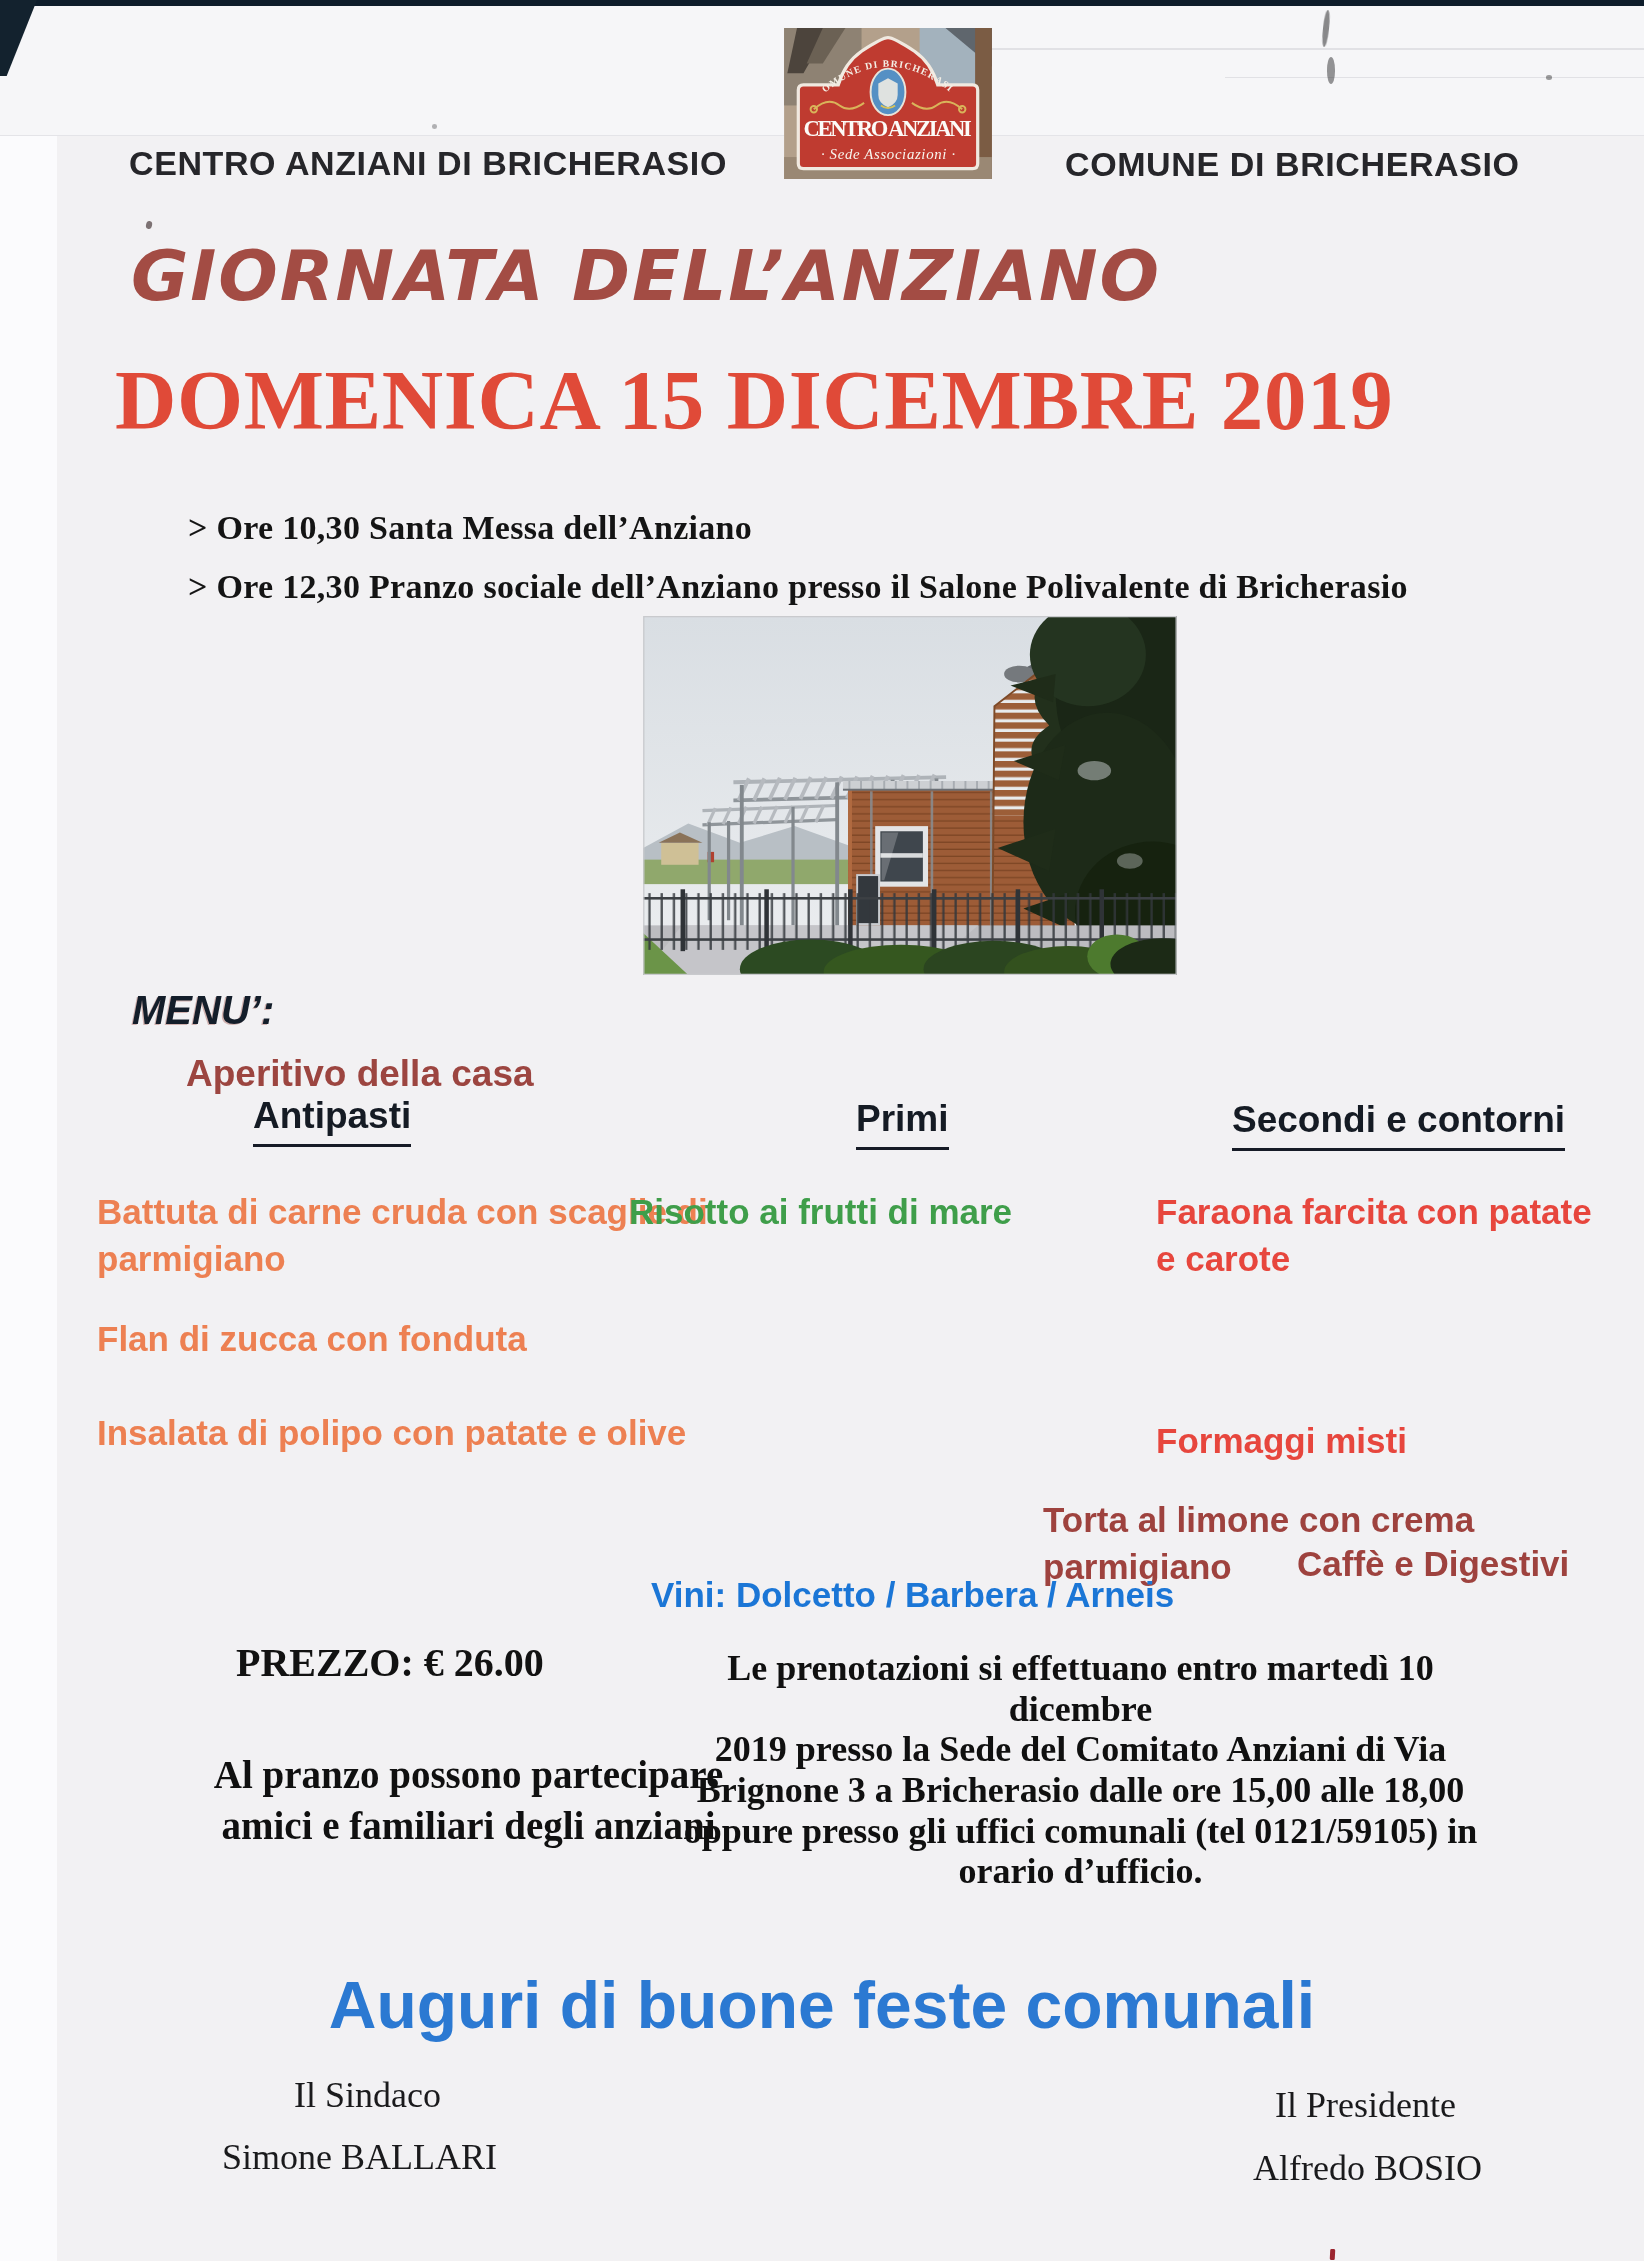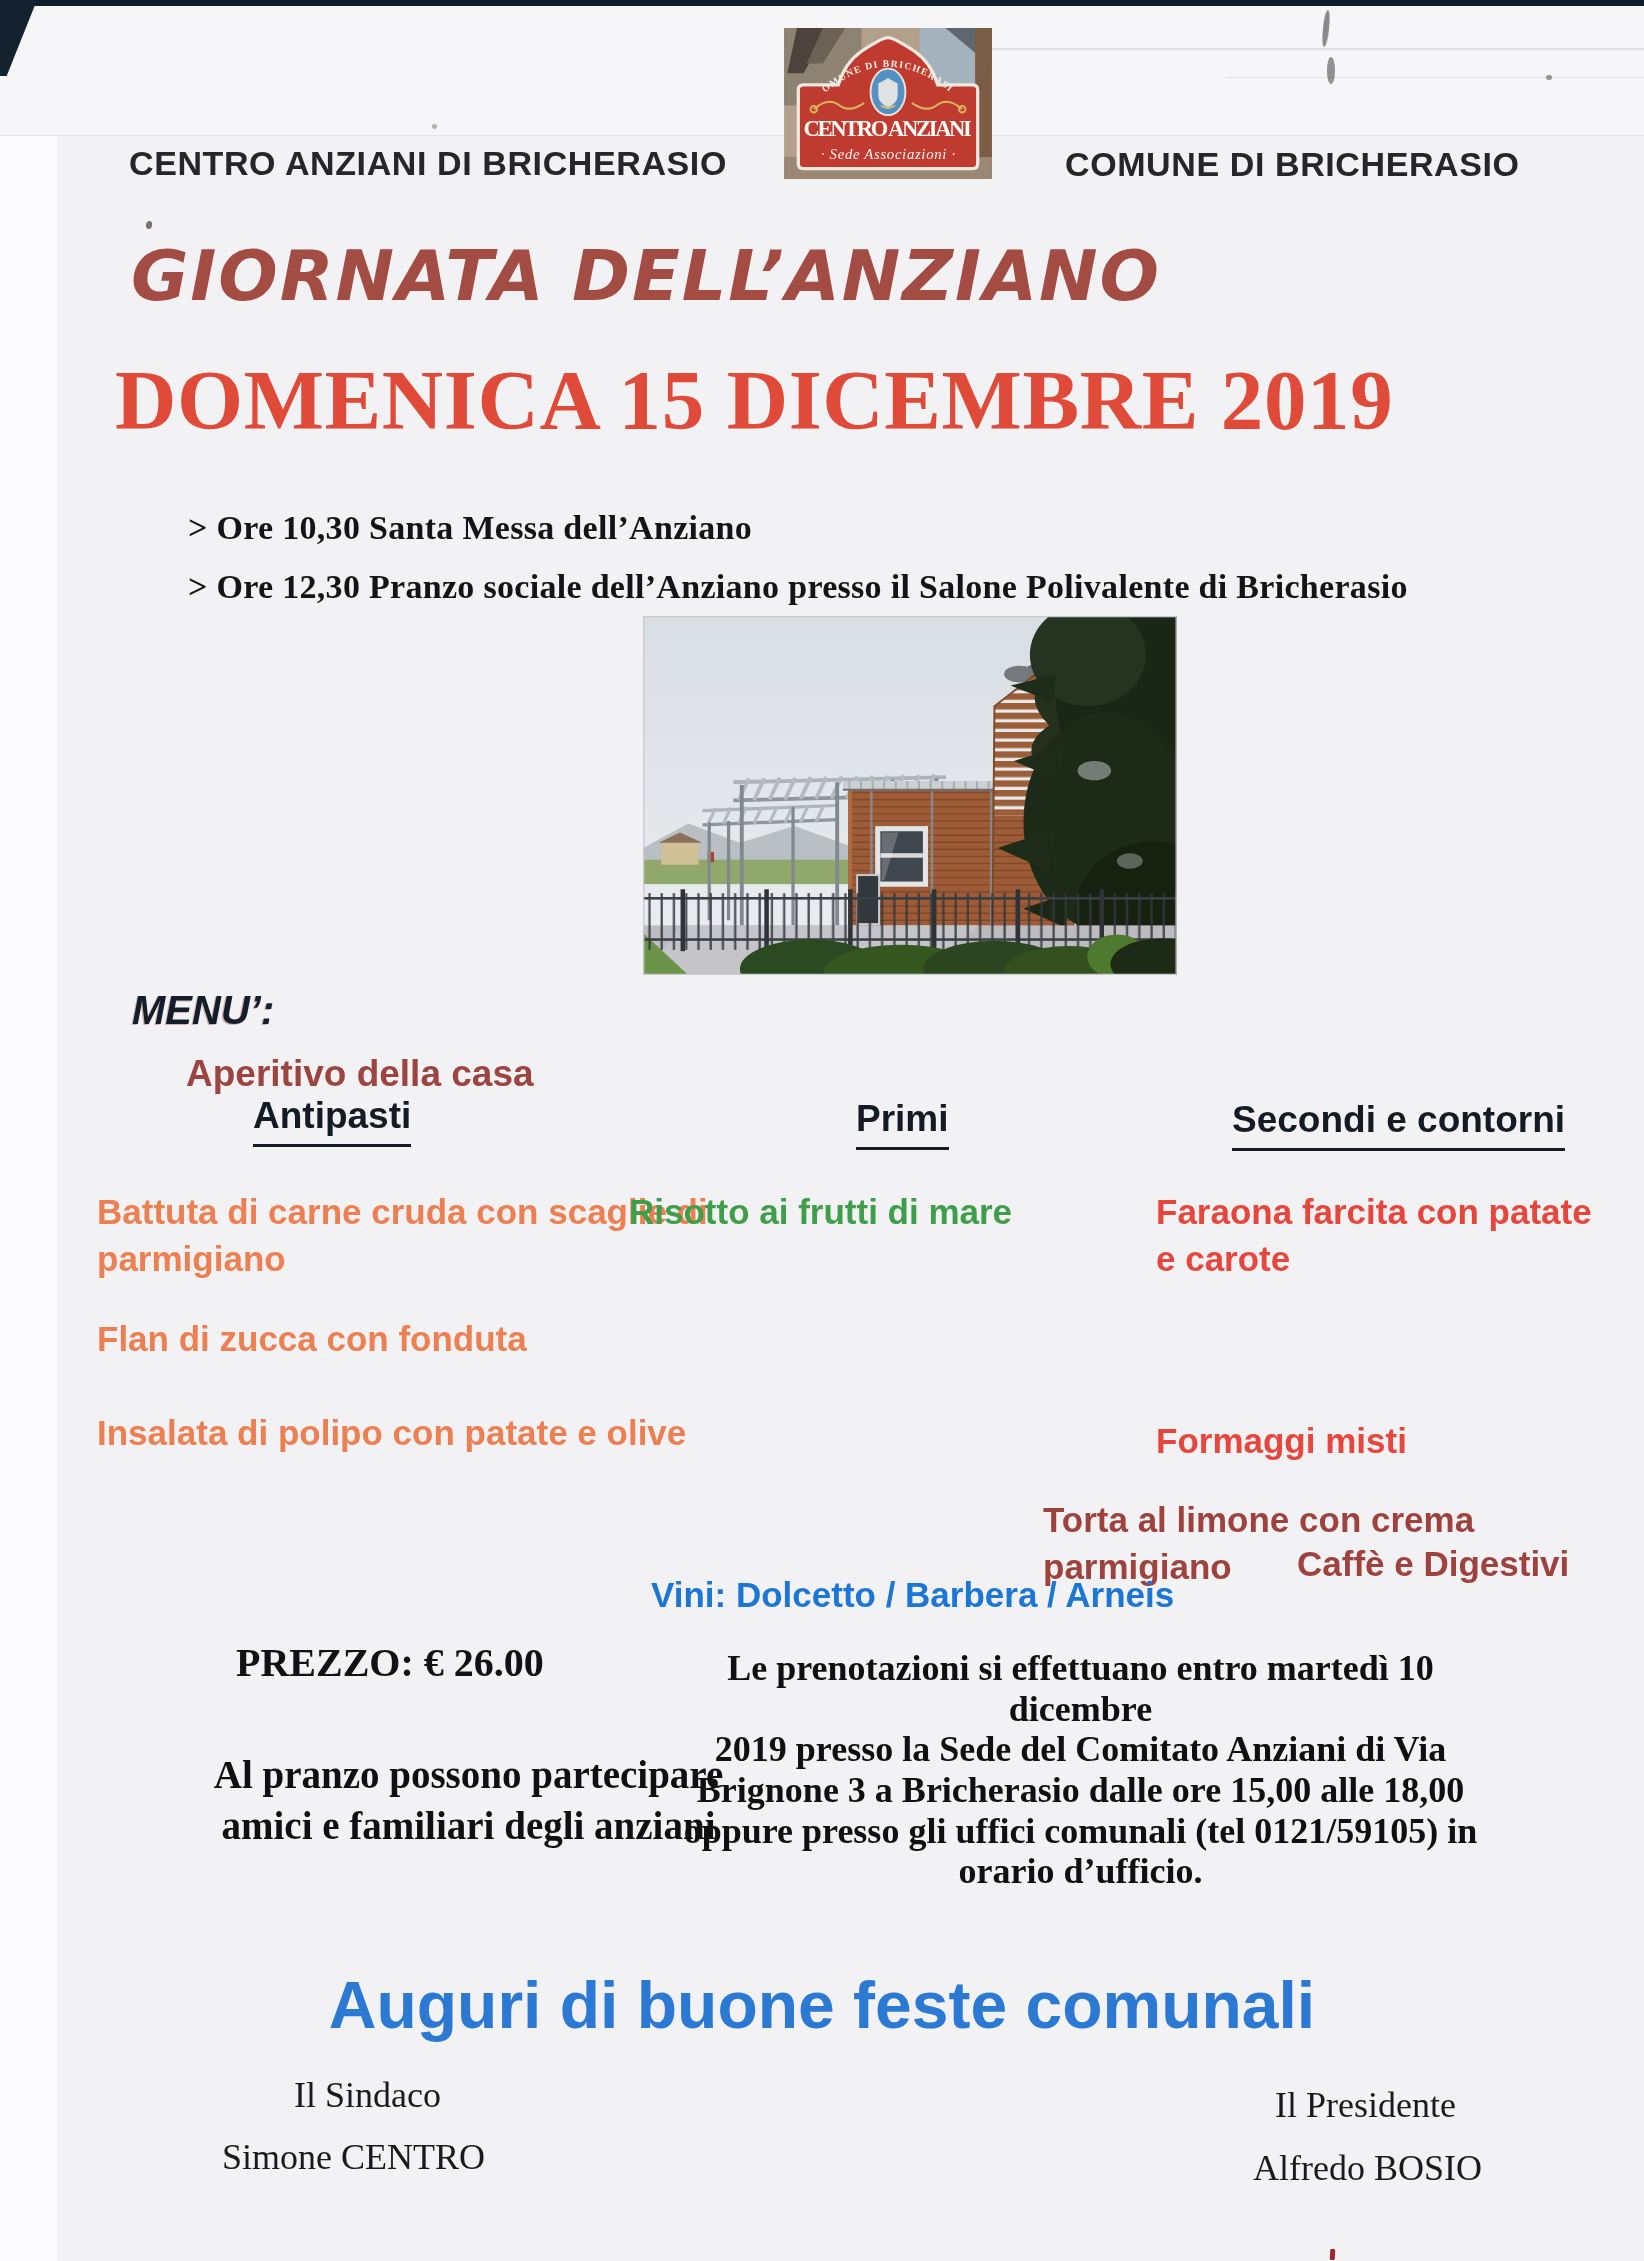--- a/index.html
+++ b/index.html
@@ -309,17 +309,17 @@
 Brignone 3 a Bricherasio dalle ore 15,00 alle 18,00
 oppure presso gli uffici comunali (tel 0121/59105) in
 orario d’ufficio.</div>
   <div class="t serif prel" id="participation">Al pranzo possono partecipare
 amici e familiari degli anziani</div>
 
   <div class="t sans" id="greeting">Auguri di buone feste comunali</div>
 
   <div class="t serif sig" id="sig-role-left">Il Sindaco</div>
   <div class="t serif sig" id="sig-role-right">Il Presidente</div>
-  <div class="t serif sig" id="sig-name-left">Simone CENTRO</div>
+  <div class="t serif sig" id="sig-name-left">Simone BALLARI</div>
   <div class="t serif sig" id="sig-name-right">Alfredo BOSIO</div>
 
 </div>
 
 
 </body></html>

